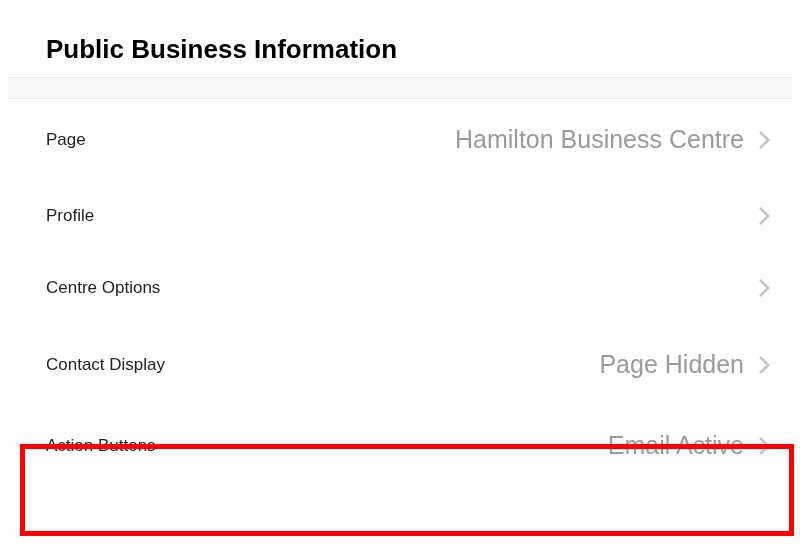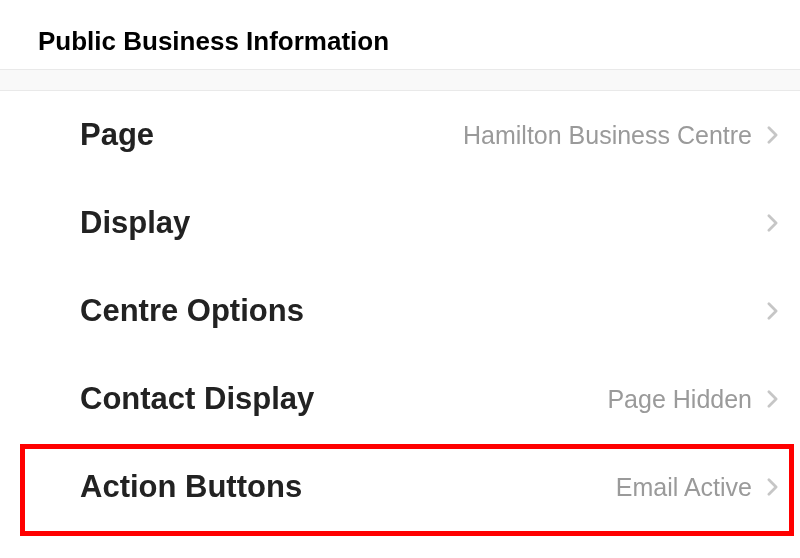--- a/index.html
+++ b/index.html
@@ -7,21 +7,21 @@
       padding: 0;
       box-sizing: border-box;
     }
     body {
       font-family: -apple-system, BlinkMacSystemFont, "Segoe UI", Helvetica, Arial, sans-serif;
       background: #ffffff;
       width: 800px;
       height: 558px;
     }
     .container {
-      padding: 0;
+      padding: 8px;
     }
     .section-header {
       font-size: 26px;
       font-weight: 700;
       color: #000000;
       padding: 26px 38px 12px 38px;
     }
     .divider-section {
       height: 22px;
       background: #f9f9f9;
@@ -31,25 +31,24 @@
     .list {
       padding: 0;
     }
     .row {
       display: flex;
       align-items: center;
       padding: 26px 18px 26px 38px;
       position: relative;
     }
     .row-label {
-      font-size: 31px;
-      font-weight: 700;
+      font-size: 17px;
+      font-weight: 400;
       color: #222222;
       flex: 0 0 auto;
-      margin-left: 42px;
     }
     .row-spacer {
       flex: 1 1 auto;
     }
     .row-value {
       font-size: 25px;
       font-weight: 400;
       color: #9a9a9a;
       margin-right: 10px;
       margin-left: 44px;
@@ -92,21 +91,21 @@
       <span class="row-spacer"></span>
       <span class="row-value">Hamilton Business Centre</span>
       <span class="chevron">
         <svg viewBox="0 0 12 20" width="11" height="18">
             <polyline points="2,2 10,10 2,18"></polyline>
           </svg>
       </span>
     </div>
 
     <div class="row">
-      <span class="row-label">Display</span>
+      <span class="row-label">Profile</span>
       <span class="row-spacer"></span>
       <span class="chevron">
         <svg viewBox="0 0 12 20" width="11" height="18">
             <polyline points="2,2 10,10 2,18"></polyline>
           </svg>
       </span>
     </div>
 
     <div class="row">
       <span class="row-label">Centre Options</span>

